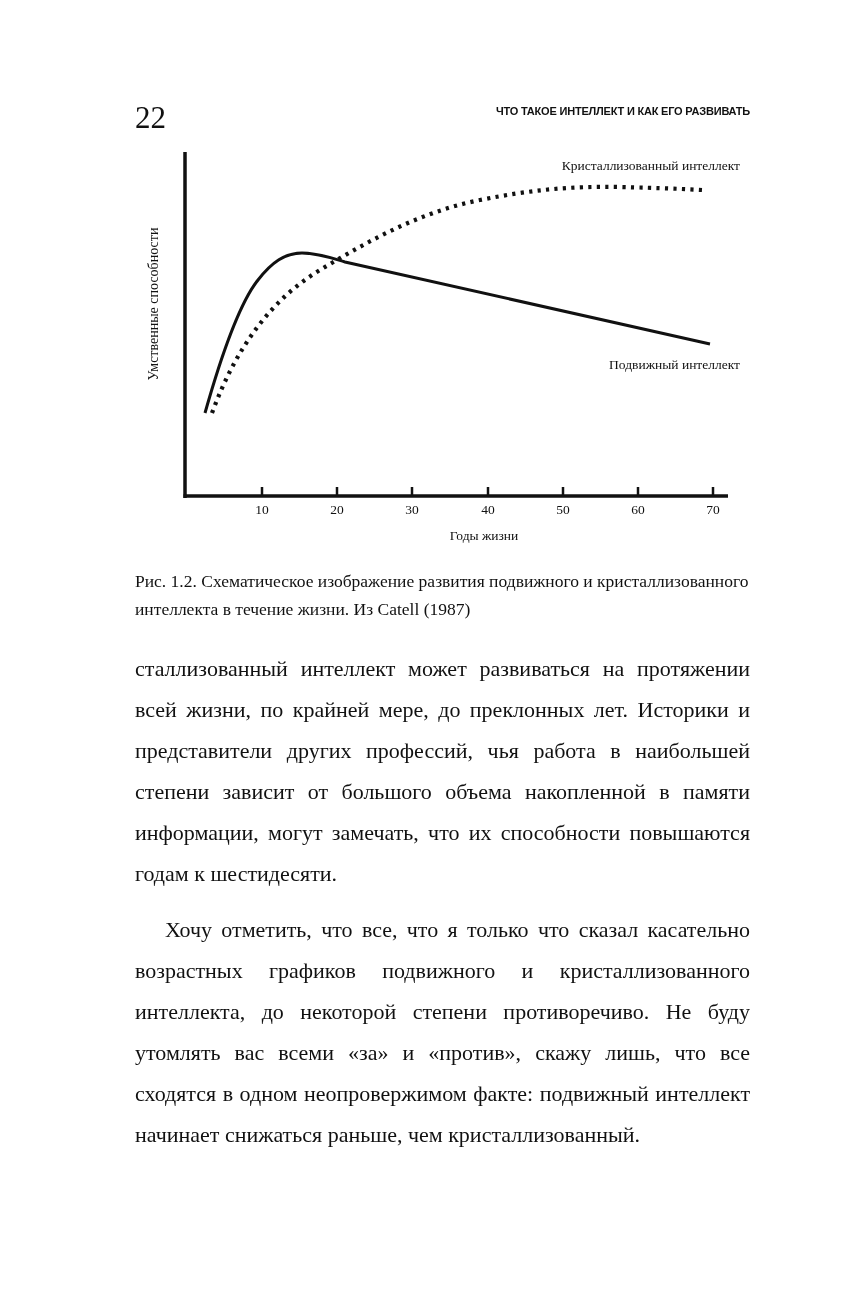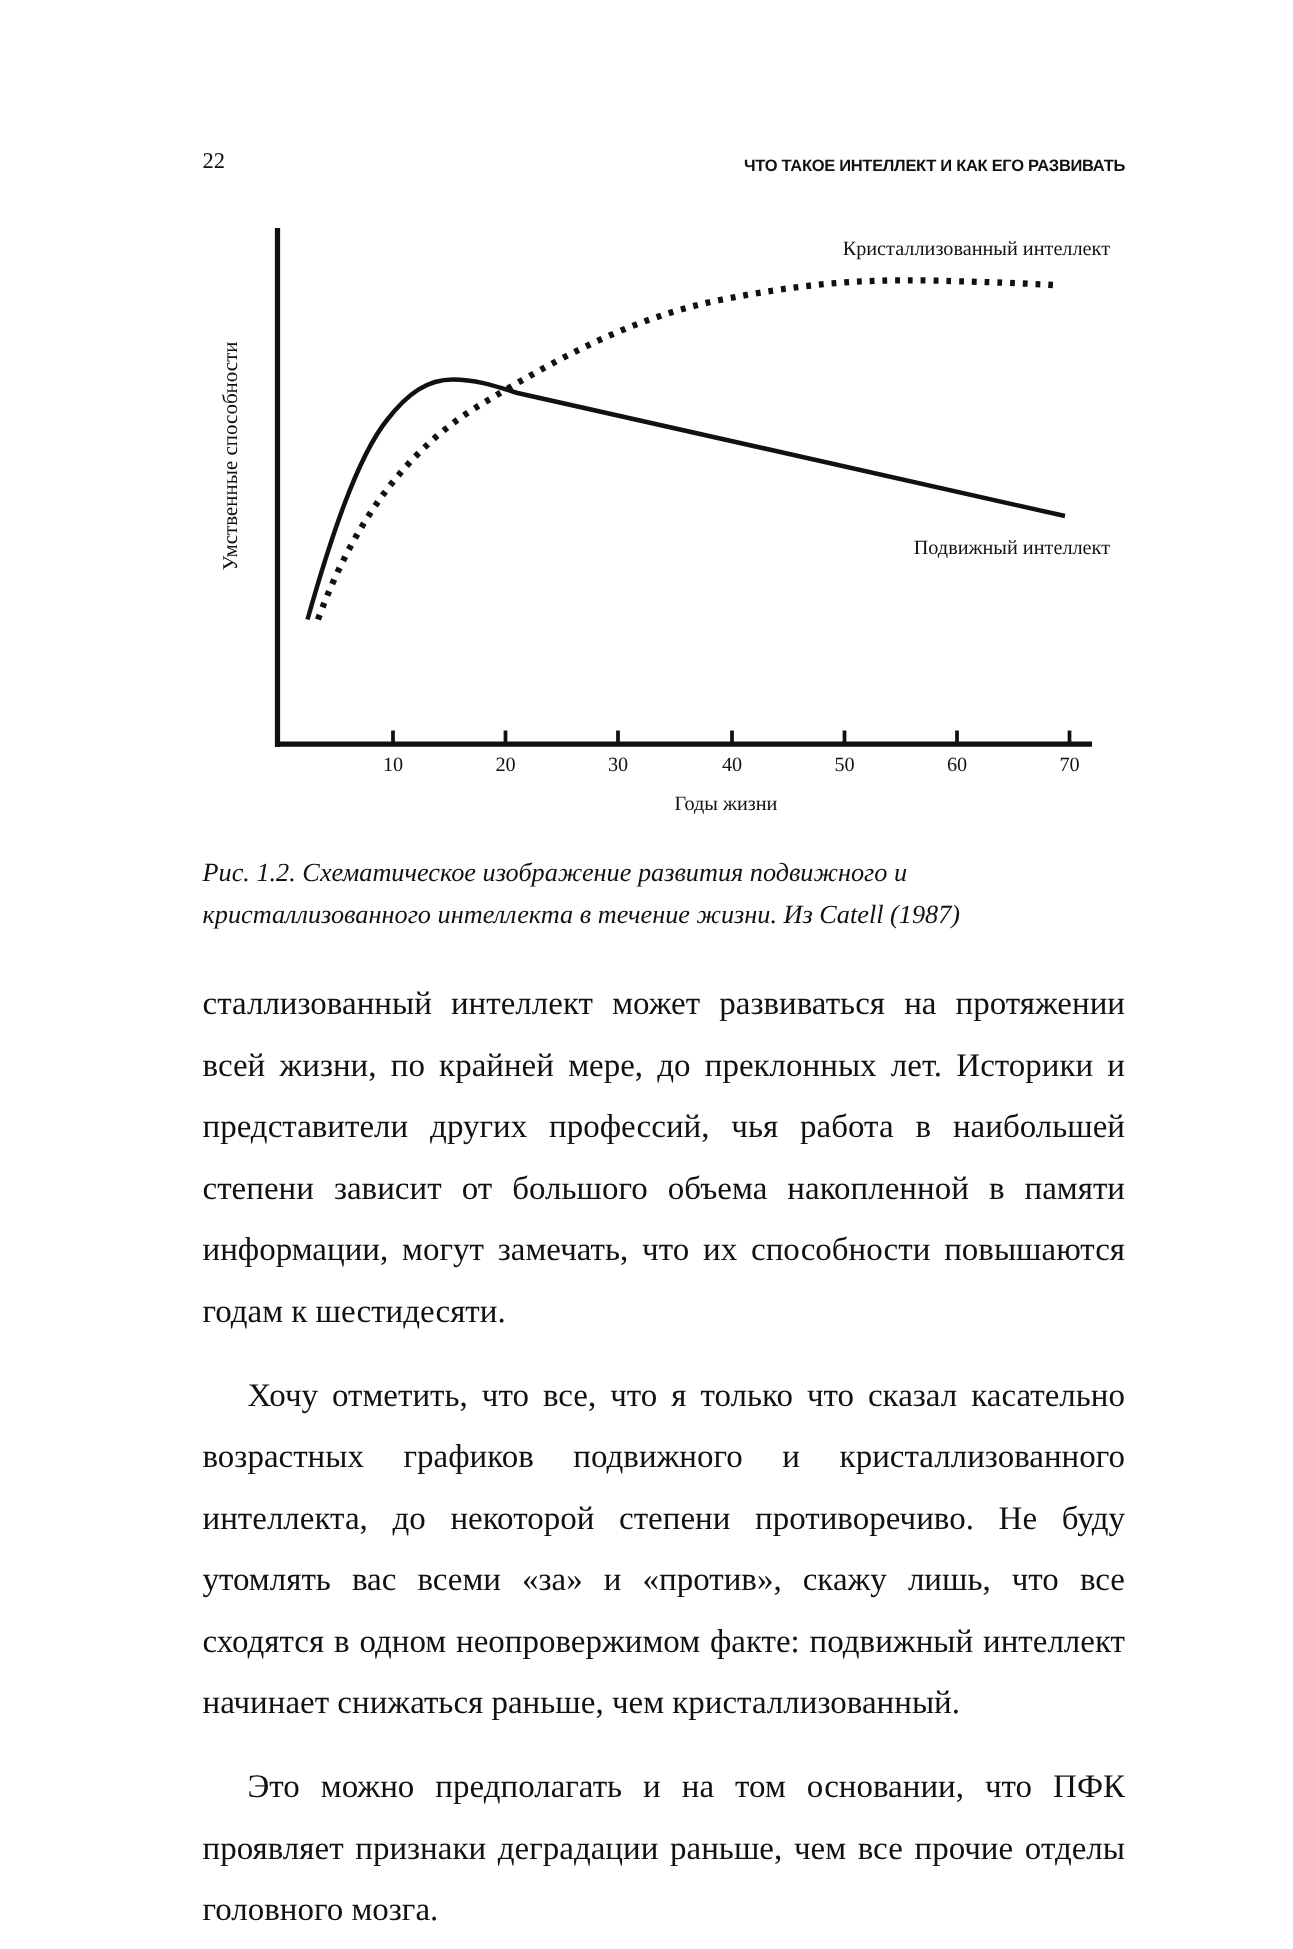--- a/index.html
+++ b/index.html
@@ -1,21 +1,21 @@
 <!DOCTYPE html>
 <html><head>
 <meta charset="utf-8">
 <style>
   html, body { margin: 0; padding: 0; background: #ffffff; }
   body { width: 862px; height: 1299px; position: relative; overflow: hidden; color: #111; }
-  .page-num { position: absolute; left: 135px; top: 100px; font-family: "Liberation Serif", serif; font-size: 15px; }
+  .page-num { position: absolute; left: 135px; top: 100px; font-family: "Liberation Serif", serif; font-size: 31px; }
   .running-head { position: absolute; right: 112px; top: 105px; font-family: "Liberation Sans", sans-serif; font-size: 11px; font-weight: bold; letter-spacing: -0.2px; }
   .chart { position: absolute; left: 0; top: 0; }
   .chart text { font-family: "Liberation Serif", serif; fill: #111; }
-  .caption { position: absolute; left: 135px; top: 567px; width: 620px; font-family: "Liberation Serif", serif; font-style: italic; font-size: 17.5px; line-height: 28px; }
+  .caption { position: absolute; left: 135px; top: 567px; width: 620px; font-family: "Liberation Serif", serif; font-size: 17.5px; line-height: 28px; }
   .body-text { position: absolute; left: 135px; top: 648px; width: 615px; font-family: "Liberation Serif", serif; font-size: 22px; line-height: 41px; text-align: justify; hyphens: manual; }
   .body-text p { margin: 0 0 9px 0; }
   .body-text p.indent { text-indent: 30px; margin-top: 15px; }
   .body-text p.first { text-indent: 0; }
 </style>
 </head>
 <body>
 
 <div class="page-num">22</div>
 <div class="running-head">ЧТО ТАКОЕ ИНТЕЛЛЕКТ И КАК ЕГО РАЗВИВАТЬ</div>
@@ -52,14 +52,13 @@
 
   <text x="740" y="170" font-size="13.5" text-anchor="end">Кристаллизованный интеллект</text>
   <text x="740" y="369" font-size="13.5" text-anchor="end">Подвижный интеллект</text>
 </svg>
 
 <div class="caption">Рис. 1.2. Схематическое изображение развития подвижного и кристаллизованного интеллекта в течение жизни. Из Catell (1987)</div>
 
 <div class="body-text">
   <p class="first">сталлизованный интеллект может развиваться на протяжении всей жизни, по крайней мере, до преклонных лет. Историки и представители других профессий, чья работа в наибольшей степени зависит от большого объема накопленной в памяти информации, могут замечать, что их способности повышаются годам к шестидесяти.</p>
   <p class="indent">Хочу отметить, что все, что я только что сказал касательно возрастных графиков подвижного и кристаллизованного интеллекта, до некоторой степени противоречиво. Не буду утомлять вас всеми «за» и «против», скажу лишь, что все сходятся в одном неопровержимом факте: подвижный интеллект начинает снижаться раньше, чем кристаллизованный.</p>
-  <p class="indent">Это можно предполагать и на том основании, что ПФК проявляет признаки деградации раньше, чем все прочие отделы головного мозга.</p>
 </div>
 
 </body></html>

